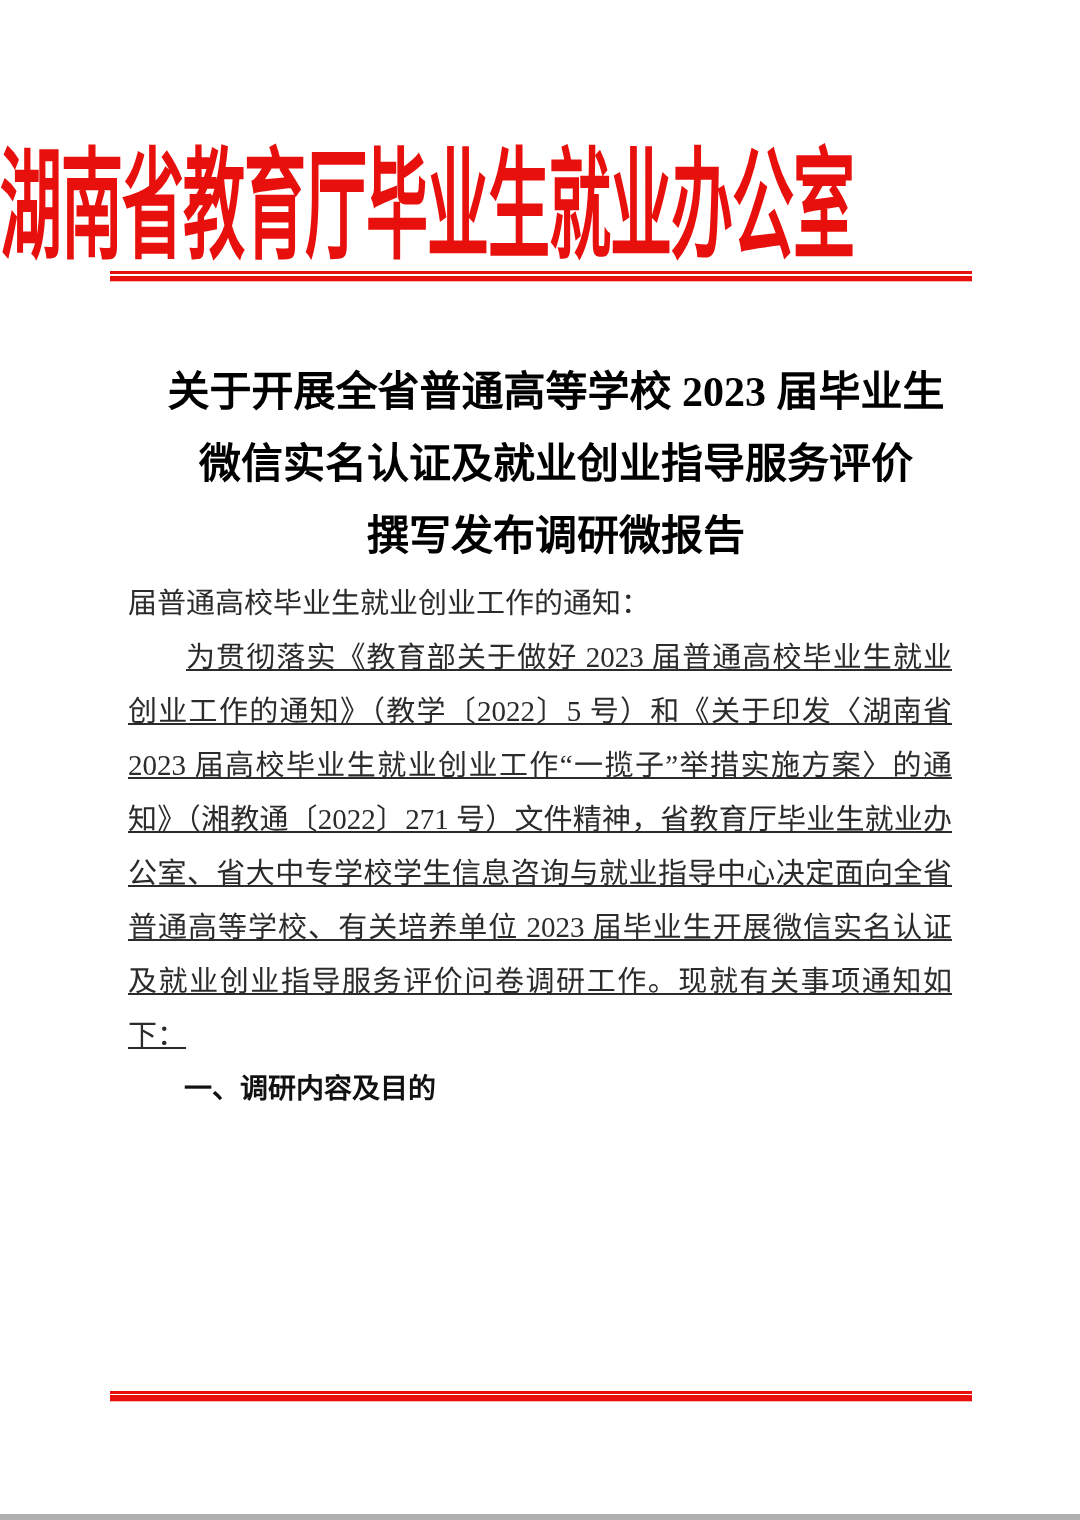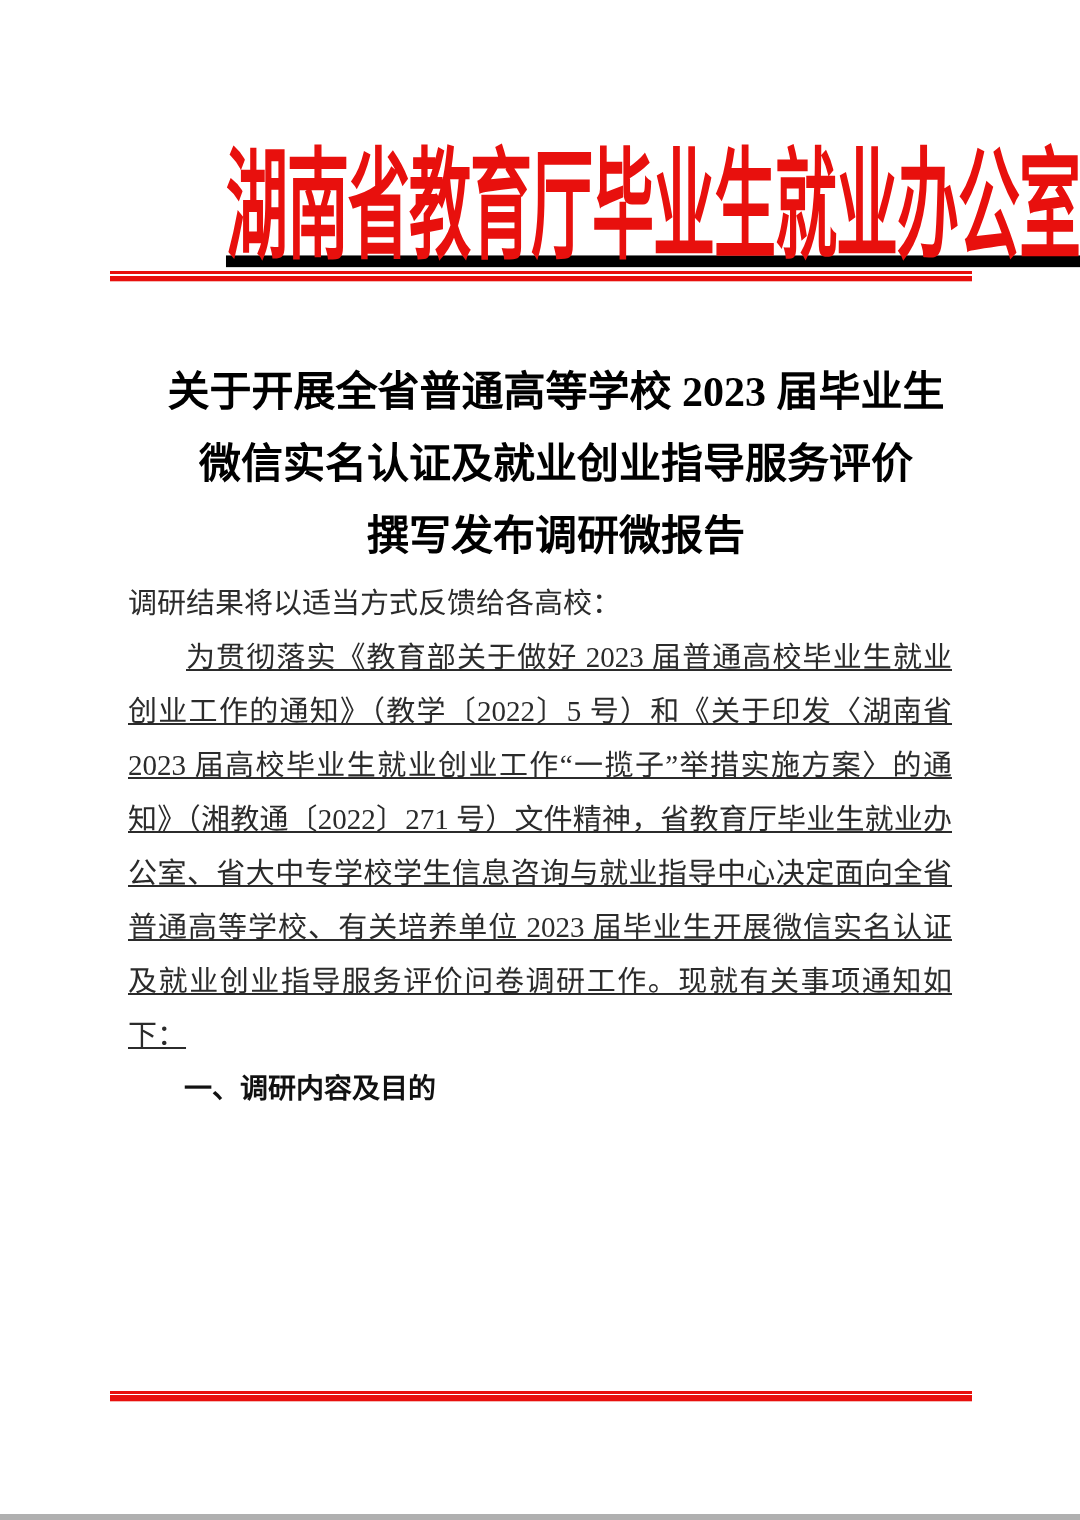--- a/index.html
+++ b/index.html
@@ -18,22 +18,21 @@
 
   
   .org-name-wrap {
     position: absolute;
     top: 128px;
     left: 0;
     width: 100%;
     height: 134px;
     display: flex;
     align-items: center;
-    justify-content: flex-end;
-    text-decoration: underline;
+    justify-content: flex-start;
   }
   .org-name {
     font-size: 62px;
     font-weight: bold;
     color: #e8100d;
     letter-spacing: -1px;
     white-space: nowrap;
     transform: scaleY(1.95);
     transform-origin: center;
     font-family: "Liberation Serif", "DejaVu Serif", serif;
@@ -118,21 +117,21 @@
 
   <div class="red-rule red-rule-top"></div>
 
   <div class="notice-title">
     <div>关于开展全省普通高等学校 2023 届毕业生</div>
     <div>微信实名认证及就业创业指导服务评价</div>
     <div>撰写发布调研微报告</div>
   </div>
 
   <div class="doc-body">
-    <p>调研结果将以适当方式反馈给各高校：</p>
+    <p>届普通高校毕业生就业创业工作的通知：</p>
     <p class="indent-2">为贯彻落实《教育部关于做好 2023 届普通高校毕业生就业创业工作的通知》（教学〔2022〕5 号）和《关于印发〈湖南省 2023 届高校毕业生就业创业工作“一揽子”举措实施方案〉的通知》（湘教通〔2022〕271 号）文件精神，省教育厅毕业生就业办公室、省大中专学校学生信息咨询与就业指导中心决定面向全省普通高等学校、有关培养单位 2023 届毕业生开展微信实名认证及就业创业指导服务评价问卷调研工作。现就有关事项通知如下：</p>
     <p class="section-heading">一、调研内容及目的</p>
   </div>
 
   <div class="red-rule red-rule-bottom"></div>
 
   <div class="bottom-edge-bar"></div>
 
 </div>
 

